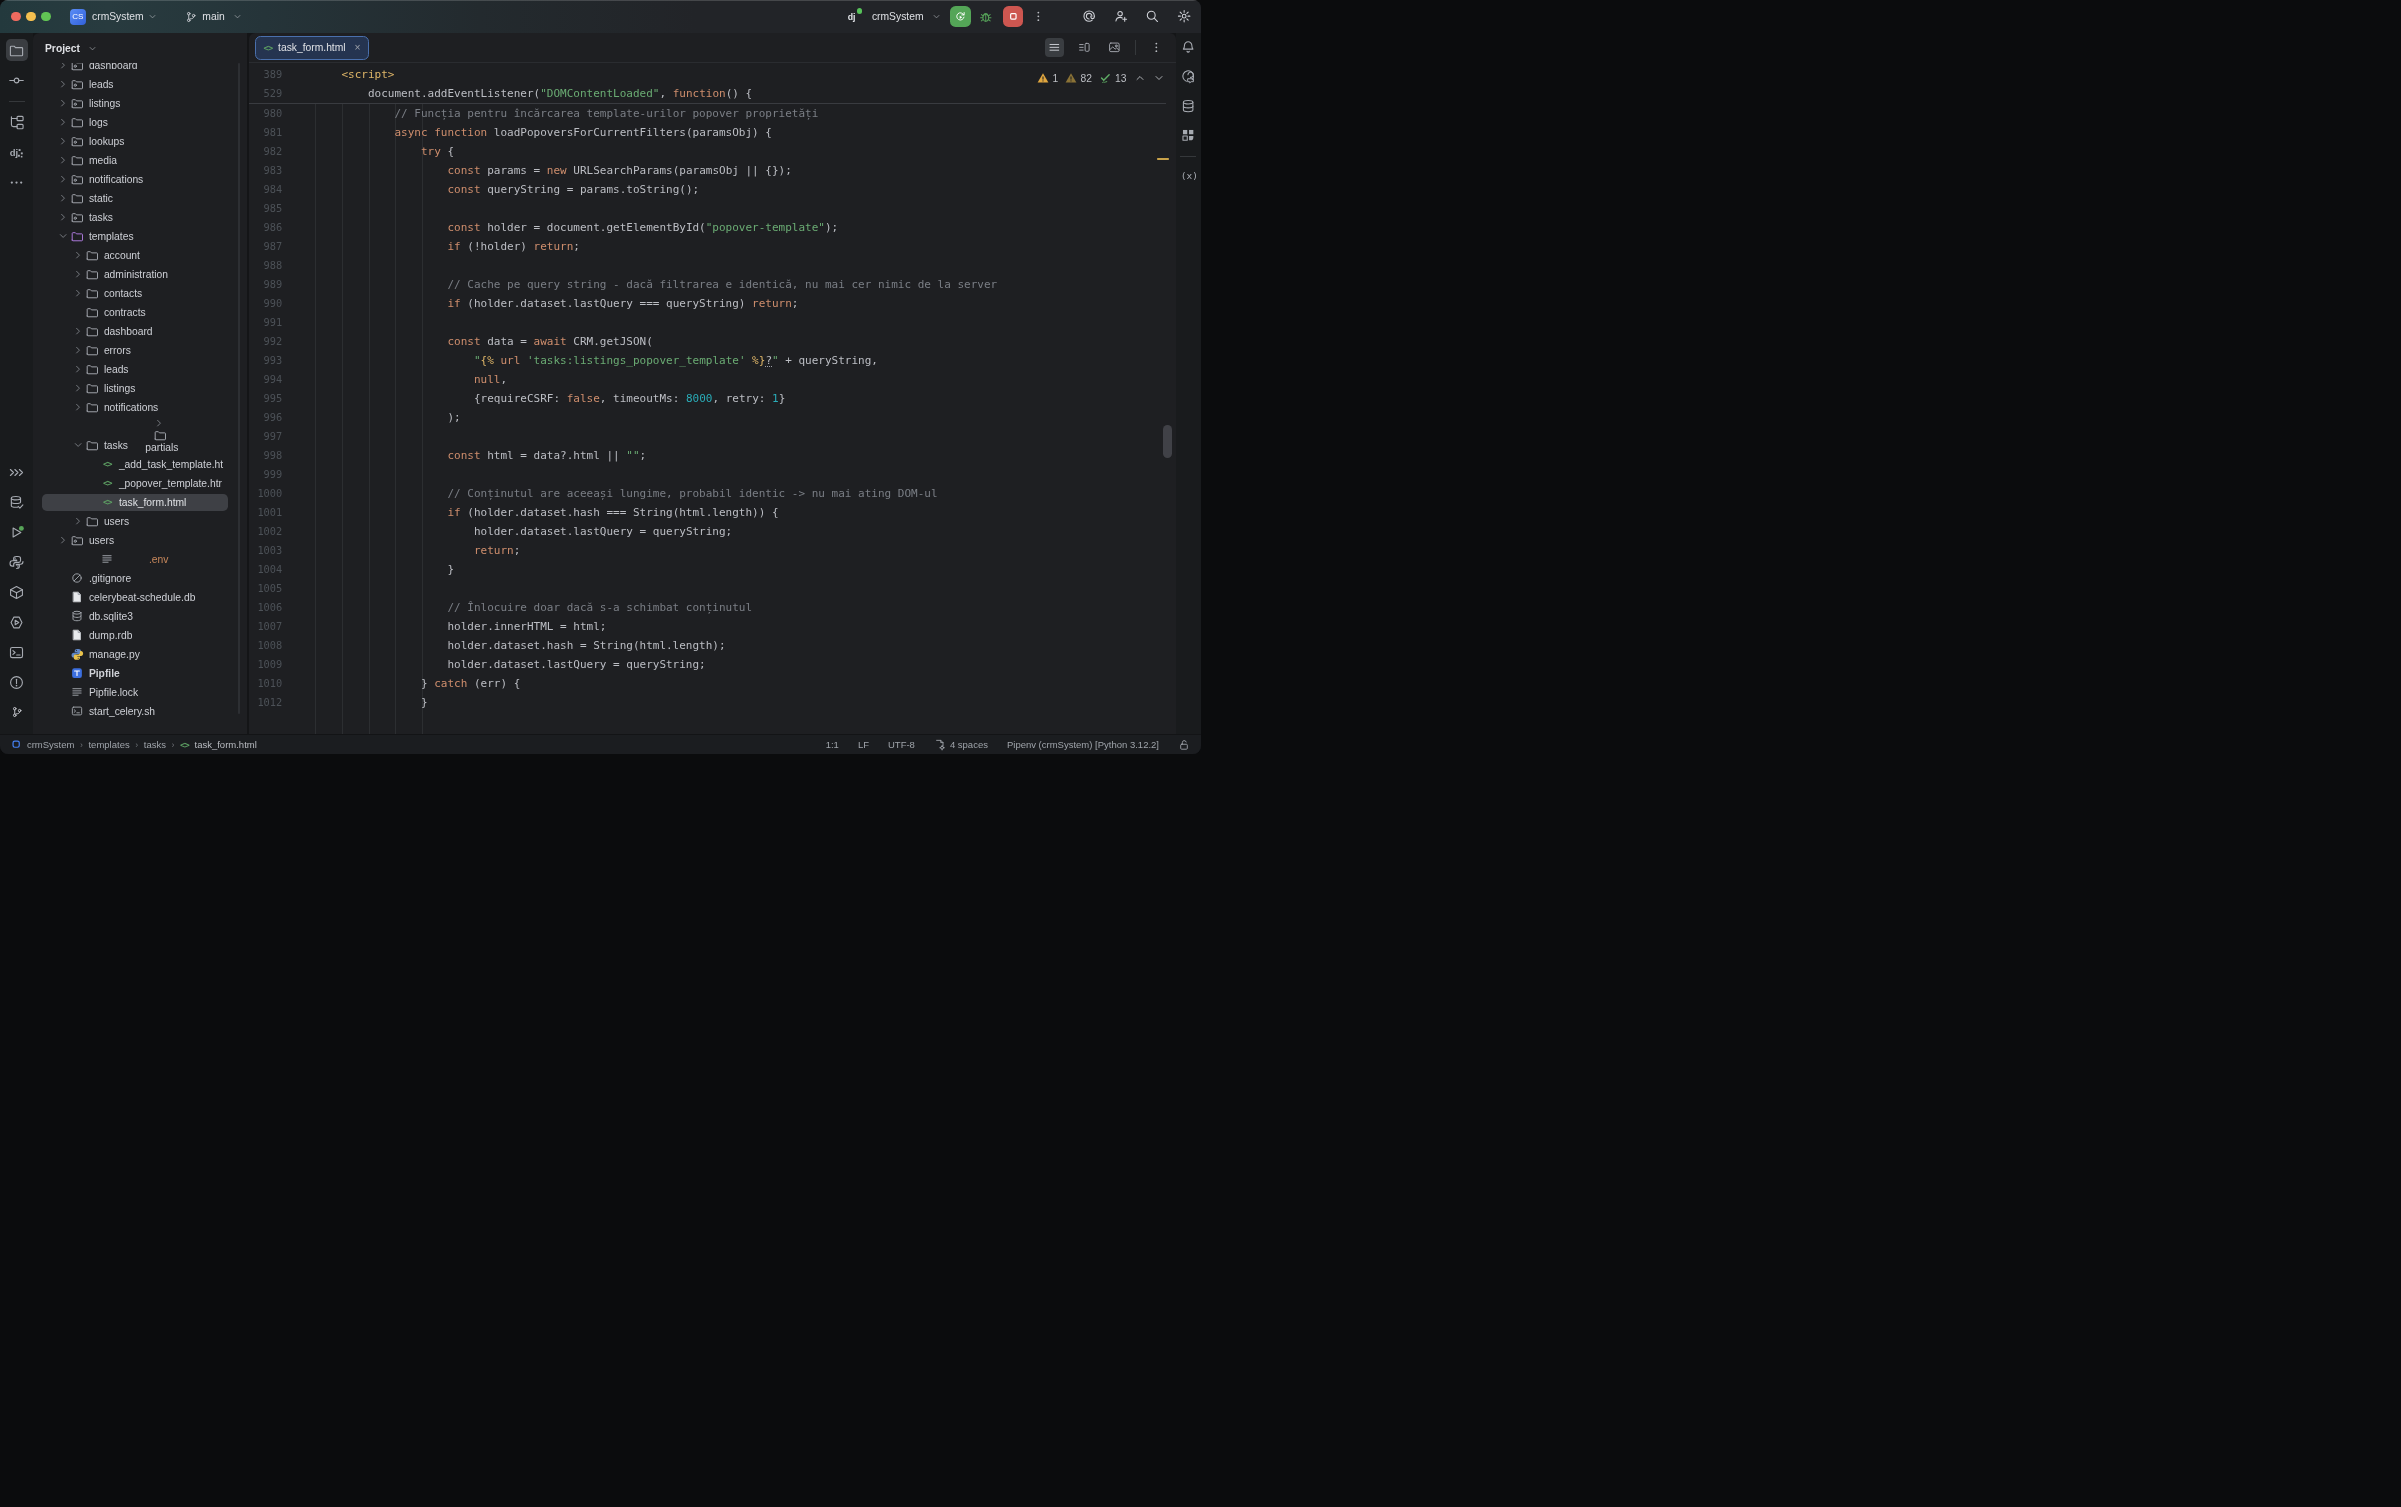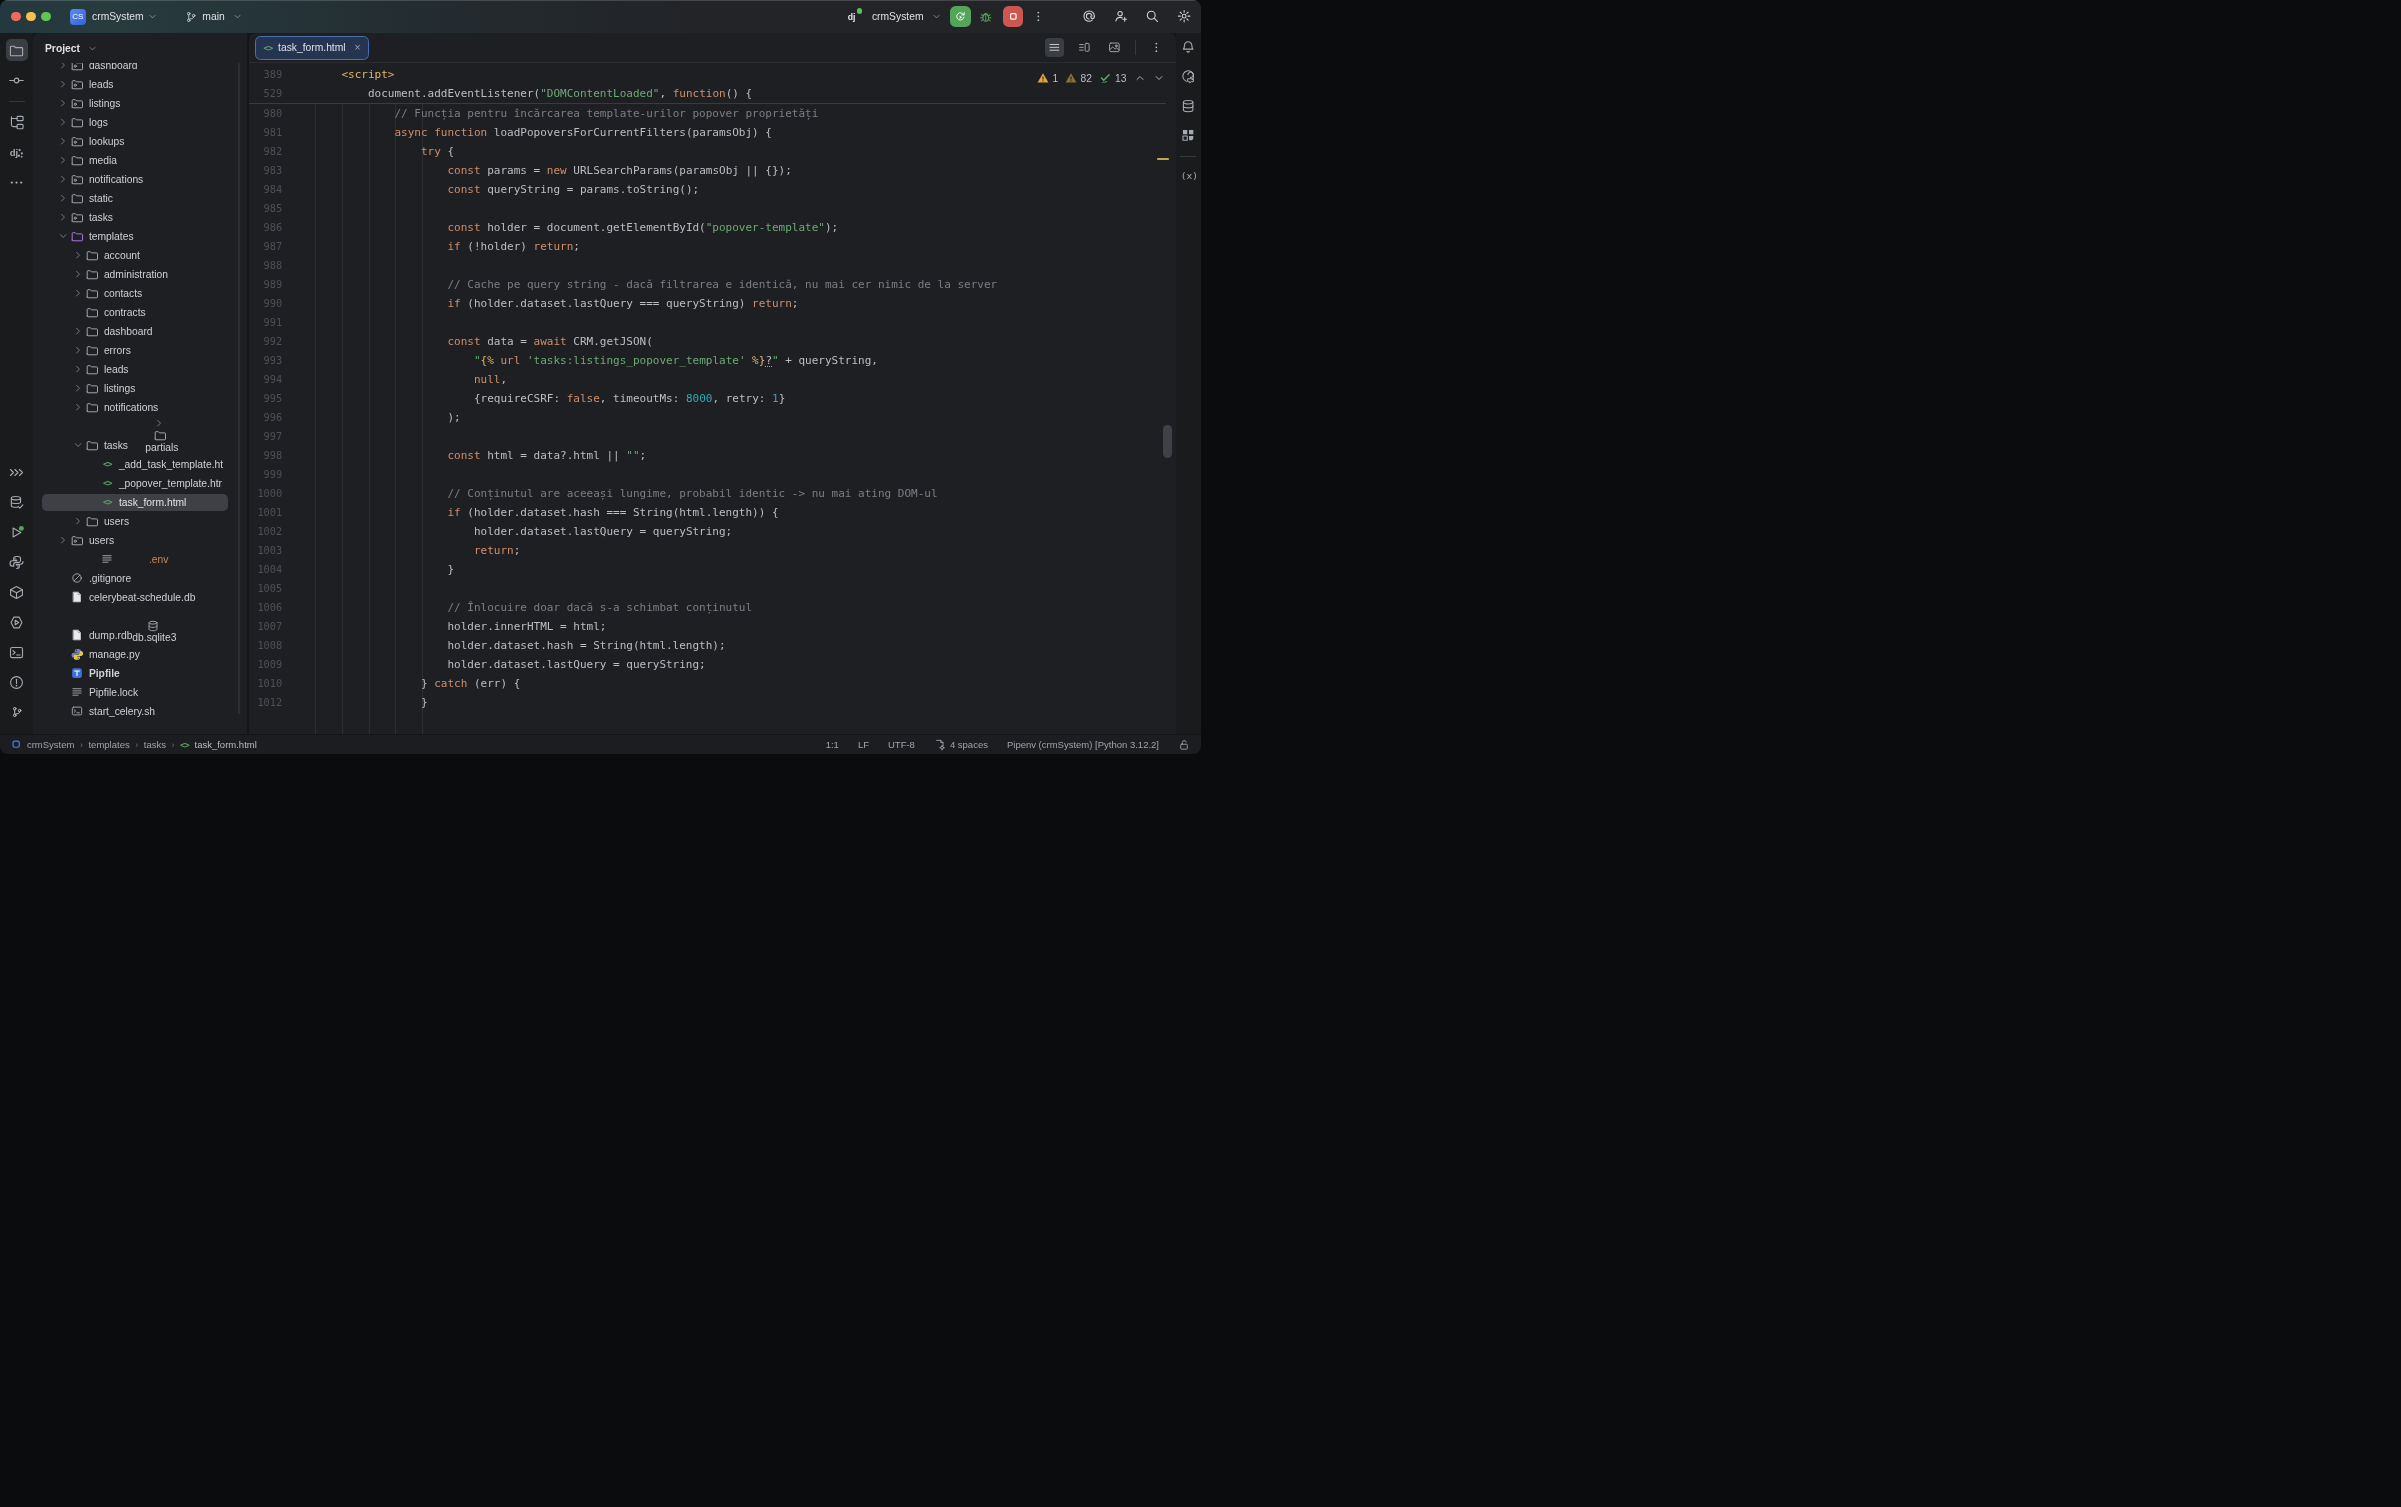--- a/index.html
+++ b/index.html
@@ -709,21 +709,21 @@
           <div class="trow" style="padding-left: 24px;">
             <span class="tchev"></span>
             <span class="ticon">
               <svg width="12" height="12" viewBox="0 0 16 16" fill="none" stroke="#a6aab1" stroke-width="1.2" stroke-linecap="round" stroke-linejoin="round">
                 <path d="M3.4 1.6h6.1l3.1 3.1v9.7H3.4z" fill="#e8eaed" stroke="#c6c9ce"></path>
                 <path d="M9.5 1.6v3.1h3.1" stroke="#9da0a8"></path>
               </svg>
             </span>
             <span class="tlabel">celerybeat-schedule.db</span>
           </div>
-          <div class="trow" style="padding-left: 24px; flex-direction: column;">
+          <div class="trow" style="padding-left: 24px;">
             <span class="tchev"></span>
             <span class="ticon">
               <svg width="12" height="12" viewBox="0 0 16 16" fill="none" stroke="#a6aab1" stroke-width="1.2" stroke-linecap="round" stroke-linejoin="round">
                 <ellipse cx="8" cy="3.6" rx="5.3" ry="1.9"></ellipse>
                 <path d="M2.7 3.6v8.8c0 1 2.4 1.9 5.3 1.9s5.3-.9 5.3-1.9V3.6"></path>
                 <path d="M2.7 8c0 1 2.4 1.9 5.3 1.9S13.3 9 13.3 8"></path>
               </svg>
             </span>
             <span class="tlabel">db.sqlite3</span>
           </div>

